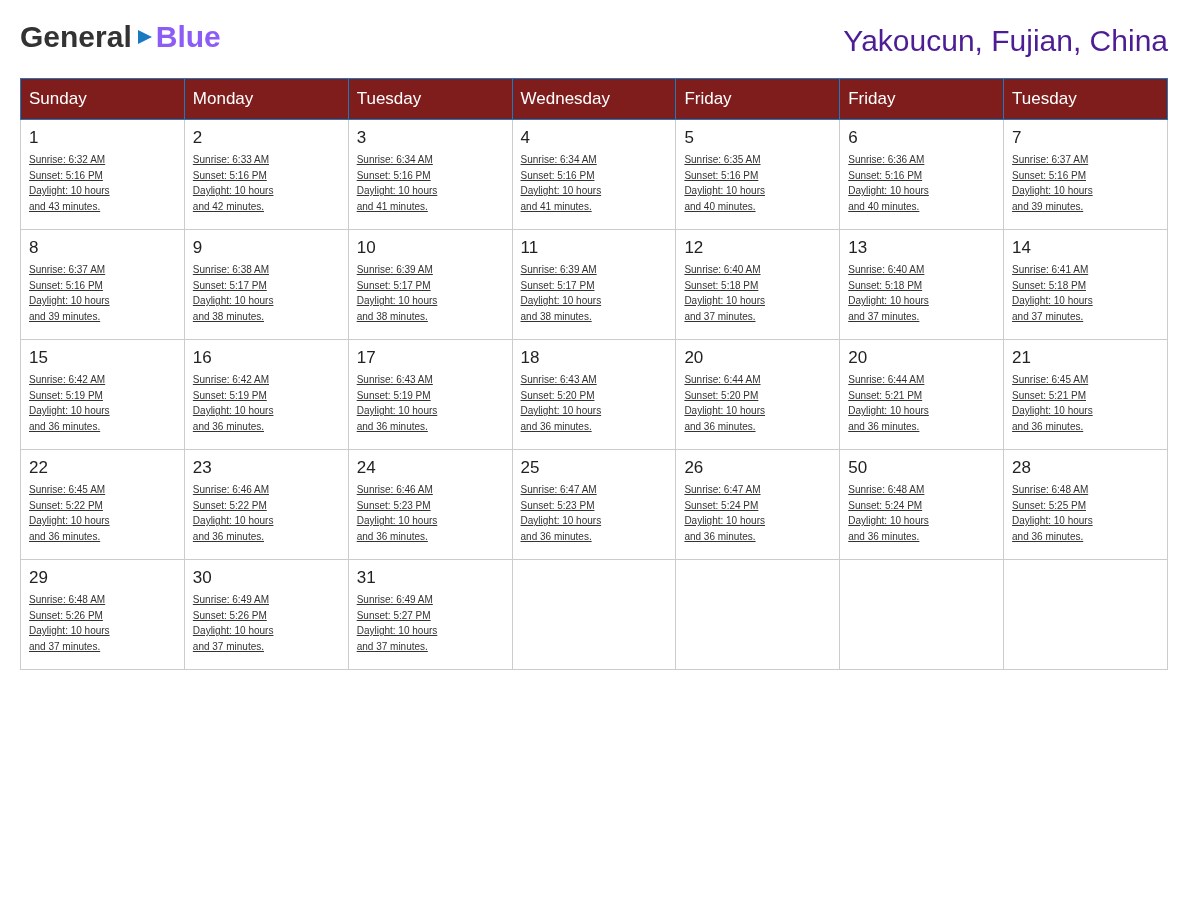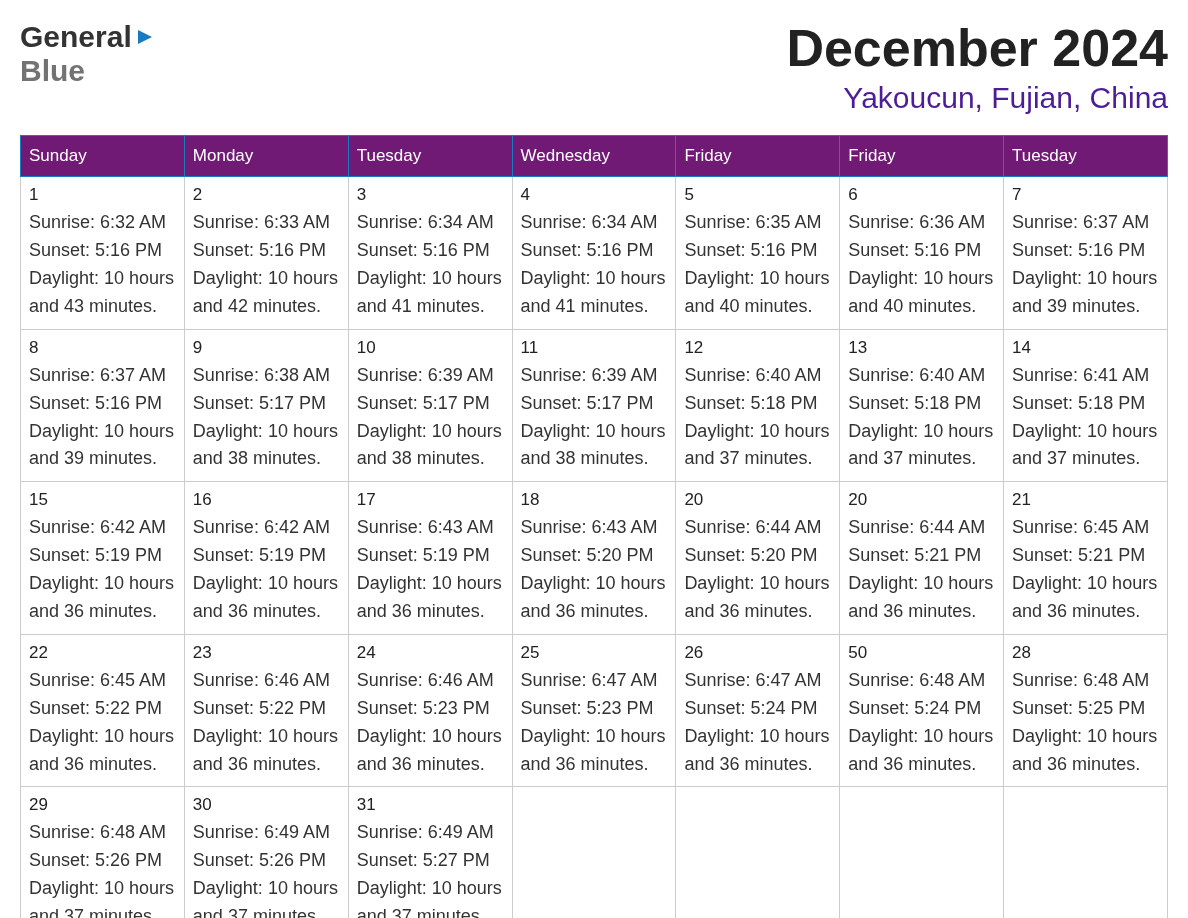--- a/index.html
+++ b/index.html
@@ -11,21 +11,20 @@
       padding: 20px;
     }
     .header {
       display: flex;
       justify-content: space-between;
       align-items: flex-start;
       margin-bottom: 20px;
     }
     .logo {
       display: flex;
-      flex-direction: column;
       align-items: flex-start;
     }
     .title-section {
       text-align: right;
     }
     .month-title {
       font-size: 52px;
       font-weight: bold;
       color: #222;
       line-height: 1.1;
@@ -33,21 +32,21 @@
     .location {
       font-size: 30px;
       color: #4c1d95;
       margin-top: 4px;
     }
     .calendar {
       width: 100%;
       border-collapse: collapse;
     }
     .calendar th {
-      background-color: #701a75;
+      background-color: #7f1d1d;
       color: #fff;
       padding: 10px 8px;
       text-align: left;
       font-size: 17px;
       font-weight: normal;
       border: 1px solid #1a7abf;
     }
     .calendar td {
       border: 1px solid #ccc;
       vertical-align: top;
@@ -56,40 +55,41 @@
       height: 110px;
     }
     .day-num {
       font-size: 17px;
       font-weight: normal;
       color: #222;
       display: block;
       margin-bottom: 4px;
     }
     .day-info {
-      font-size: 18px;
+      font-size: 10px;
       color: #333;
       line-height: 1.55;
+      text-decoration: underline;
     }
     .empty-cell {
       background: #fff;
     }
     .logo-wrapper {
       display: flex;
       align-items: center;
     }
     .logo-text-general {
       font-size: 30px;
       font-weight: bold;
       color: #333;
     }
     .logo-text-blue {
       font-size: 30px;
       font-weight: bold;
-      color: #737373;
+      color: #8b5cf6;
     }
     .logo-svg {
       margin-left: 2px;
     }
   </style>
 </head>
 <body>
 
 <div class="header">
   <div class="logo">
@@ -97,21 +97,20 @@
       <span class="logo-text-general">General</span>
       <svg class="logo-svg" width="22" height="22" viewBox="0 0 22 22">
         <polygon points="4,4 18,11 4,18" fill="#1a7abf"></polygon>
       </svg>
     </div>
     <div>
       <span class="logo-text-blue">Blue</span>
     </div>
   </div>
   <div class="title-section">
-    <div class="month-title">December 2024</div>
     <div class="location">Yakoucun, Fujian, China</div>
   </div>
 </div>
 
 <table class="calendar">
   <thead>
     <tr>
     <th>Sunday</th>
         <th>Monday</th>
         <th>Tuesday</th>

